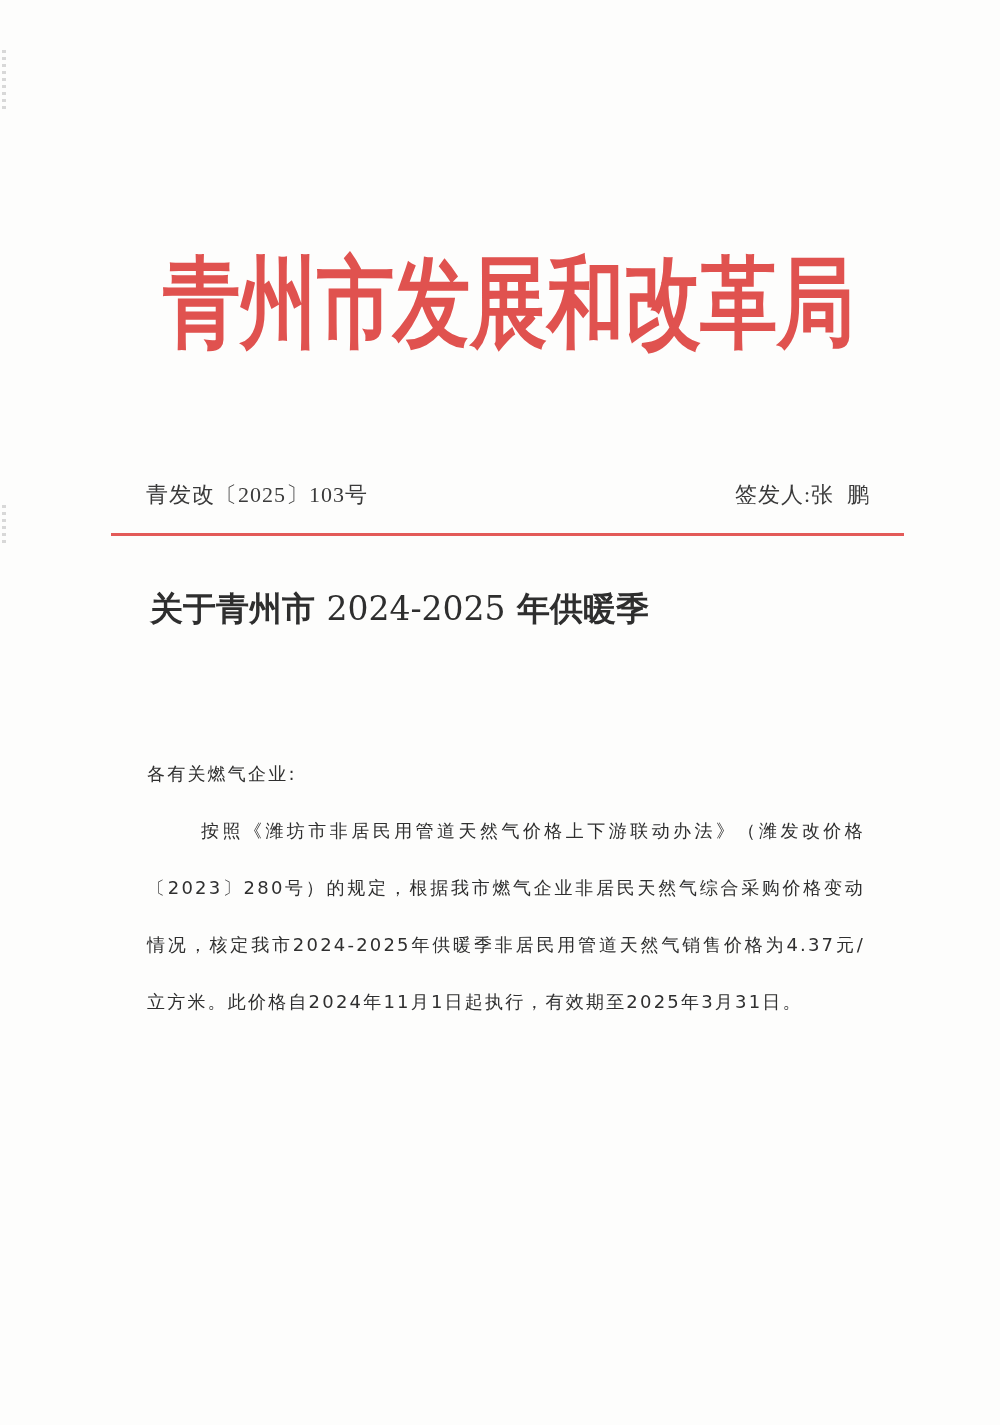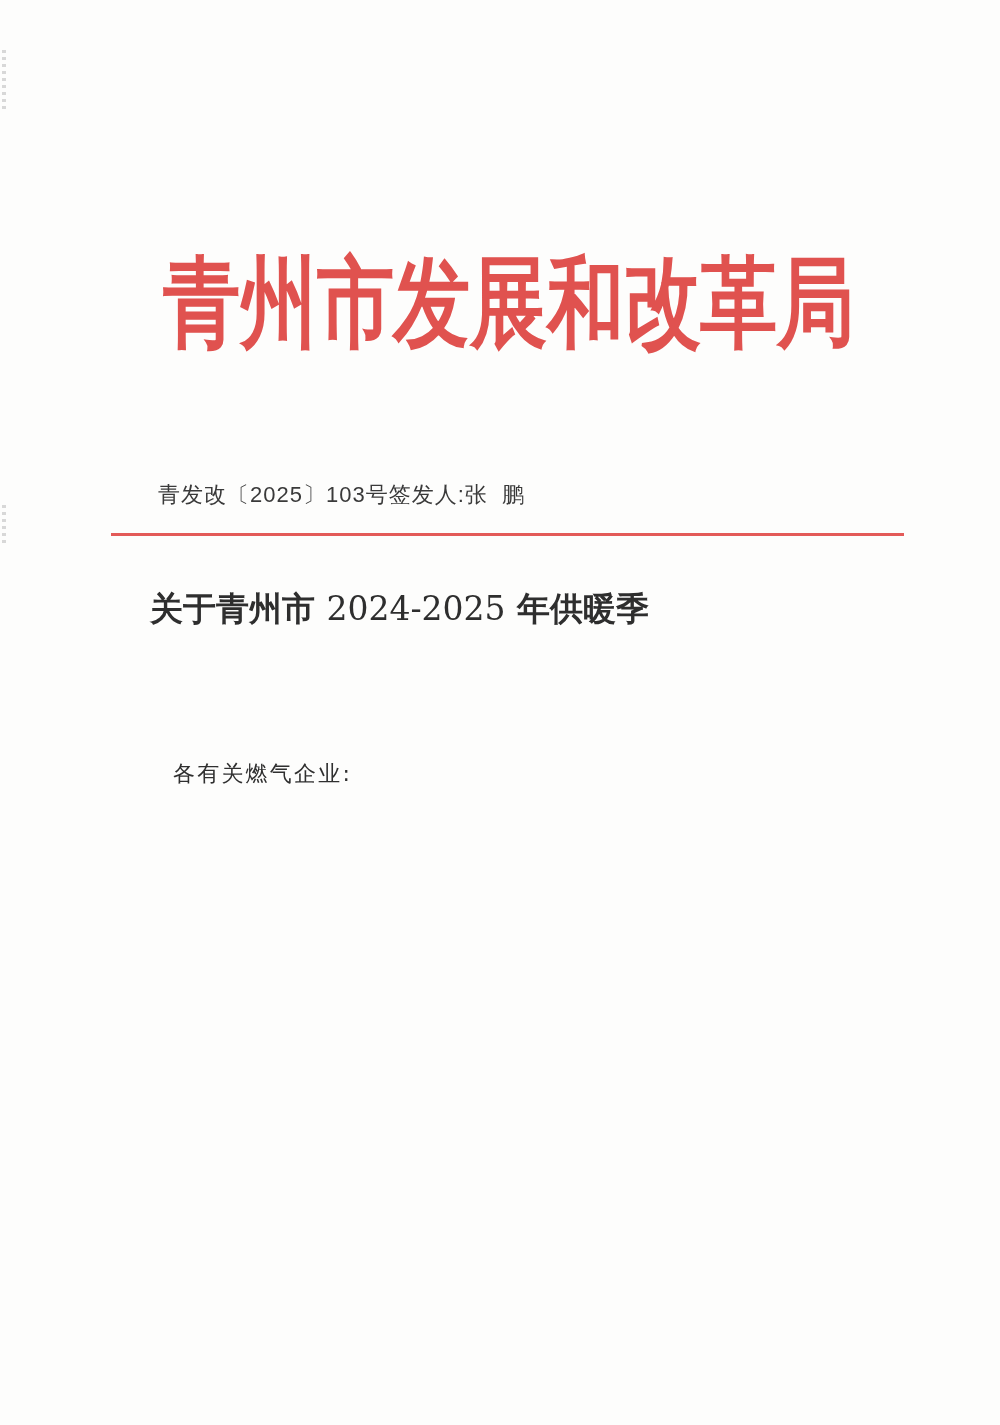--- a/index.html
+++ b/index.html
@@ -47,24 +47,25 @@
   }
   .masthead span {
     display: inline-block;
     width: 76px;
     text-align: center;
     transform: scaleX(0.92);
   }
   .docline {
     position: absolute;
     top: 480px;
-    left: 158px;
+    left: 146px;
     right: 130px;
     display: flex;
-    font-family: Liberation Sans, sans-serif;
+    justify-content: space-between;
+    font-family: Liberation Serif, serif;
     font-size: 22px;
     color: #3a3a3a;
   }
   .docnum { letter-spacing: 1px; }
   .signer { letter-spacing: 1px; }
   .red-rule {
     position: absolute;
     top: 533px;
     left: 111px;
     width: 793px;
@@ -85,25 +86,24 @@
   }
   .title .num {
     font-weight: normal;
   }
   .body {
     position: absolute;
     top: 745px;
     left: 147px;
     width: 718px;
     font-family: "DejaVu Sans", "Liberation Sans", sans-serif;
-    font-size: 22px;
+    font-size: 18px;
     line-height: 57px;
     color: #2f2f2f;
     letter-spacing: 2.2px;
-    margin-left: 26px;
   }
   .body p {
     margin: 0;
     text-align: justify;
     text-align-last: left;
   }
   .body .salutation {
     margin-bottom: 0;
   }
   .body .indent {
@@ -142,15 +142,16 @@
   <div class="title">
     <div>
       <span>关于青州市</span>
       <span class="num">2024-2025</span>
       <span>年供暖季</span>
     </div>
   </div>
 
   <div class="body">
     <p class="salutation">各有关燃气企业:</p>
+    <p class="indent">按照《潍坊市非居民用管道天然气价格上下游联动办法》（潍发改价格〔2023〕280号）的规定，根据我市燃气企业非居民天然气综合采购价格变动情况，核定我市2024-2025年供暖季非居民用管道天然气销售价格为4.37元/立方米。此价格自2024年11月1日起执行，有效期至2025年3月31日。</p>
   </div>
 
 </div>
 
 </body></html>

